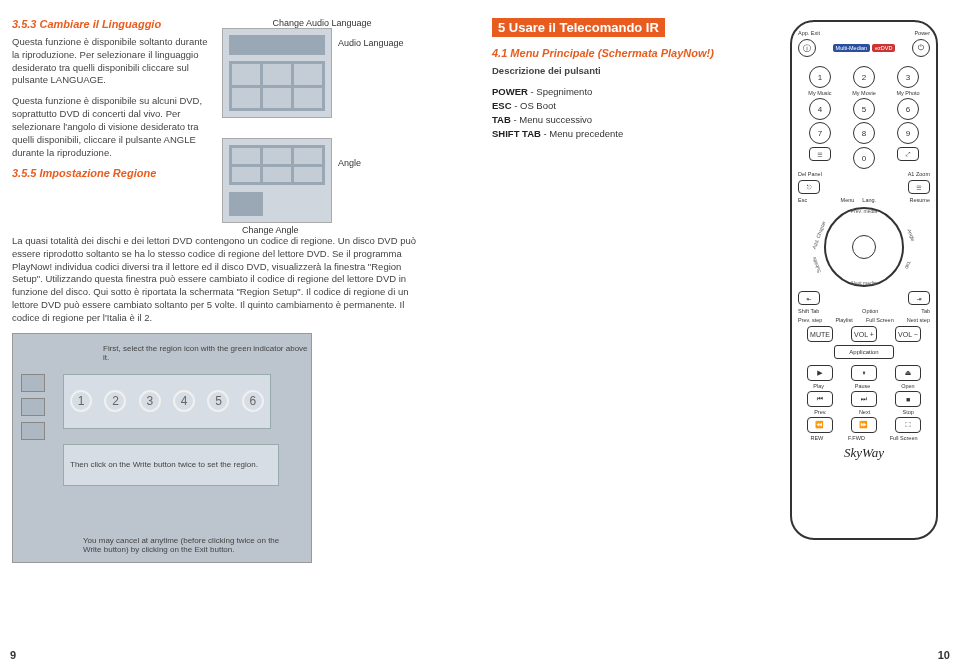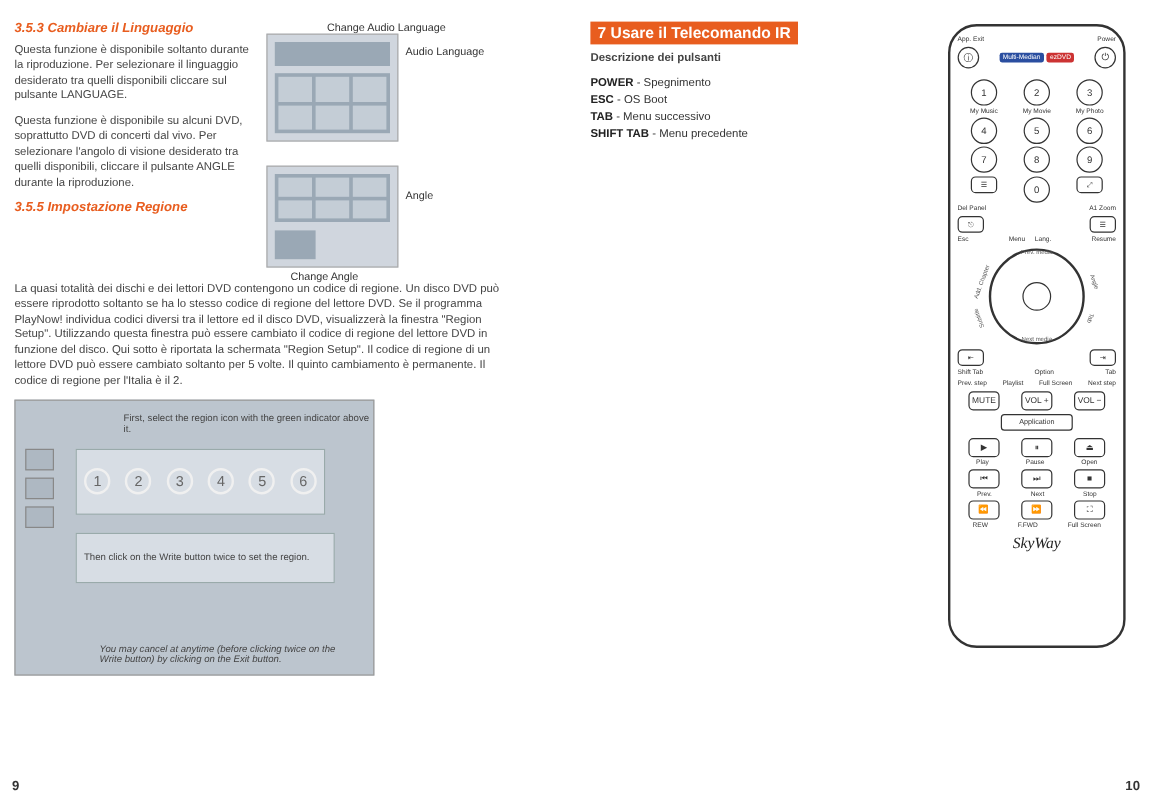--- a/index.html
+++ b/index.html
@@ -54,21 +54,21 @@
   }
   .region-bar {
     position:absolute; top:40px; left:50px; right:40px; height:55px;
     background:#d7dde4; border:1px solid #9aa;
     display:flex; align-items:center; justify-content:space-around;
     font-size:16px; color:#666;
   }
   .region-bar .num { width:22px; height:22px; border:2px solid #f0f0f0; border-radius:50%; display:flex; align-items:center; justify-content:center; font-size:12px;}
   .region-text1 { position:absolute; top:10px; left:90px; font-size:8px; color:#444; }
   .region-below { position:absolute; top:110px; left:50px; right:32px; height:40px; background:#d7dde4; border:1px solid #9aa; display:flex; align-items:center; font-size:8px; padding:20px 6px; color:#444;}
-  .region-bottom { position:absolute; bottom:8px; left:70px; font-size:8px; color:#444; width:200px;font-style:italic;}
+  .region-bottom { position:absolute; bottom:8px; left:70px; font-size:8px; color:#444; width:200px;}
   .pagenum-left { position:absolute; bottom:6px; left:10px; font-size:11px; font-weight:bold; color:#333;}
   .pagenum-right { position:absolute; bottom:6px; right:10px; font-size:11px; font-weight:bold; color:#333;}
 
   
   .remote {
     position: absolute;
     right: 22px;
     top: 20px;
     width: 148px;
     height: 520px;
@@ -171,21 +171,22 @@
     </div>
     <div class="region-below">Then click on the Write button twice to set the region.</div>
     <div class="region-bottom">You may cancel at anytime (before clicking twice on the Write button) by clicking on the Exit button.</div>
   </div>
 
   <div class="pagenum-left">9</div>
 </div>
 
 <div class="col col-right">
   <div style="width:270px;">
-    <h2 class="section-head-bold">7 Usare il Telecomando IR</h2>
+    <h2 class="section-head-bold">5 Usare il Telecomando IR</h2>
+    <h3 class="section-head accent" style="margin-top:4px;">4.1 Menu Principale (Schermata PlayNow!)</h3>
     <p class="para" style="margin-bottom:8px;"><b>Descrizione dei pulsanti</b></p>
 
     <div class="kv"><b>POWER</b> - Spegnimento</div>
     <div class="kv"><b>ESC</b> - OS Boot</div>
     <div class="kv"><b>TAB</b> - Menu successivo</div>
     <div class="kv"><b>SHIFT TAB</b> - Menu precedente</div>
   </div>
 
   <div class="remote">
     <div class="rowr">

